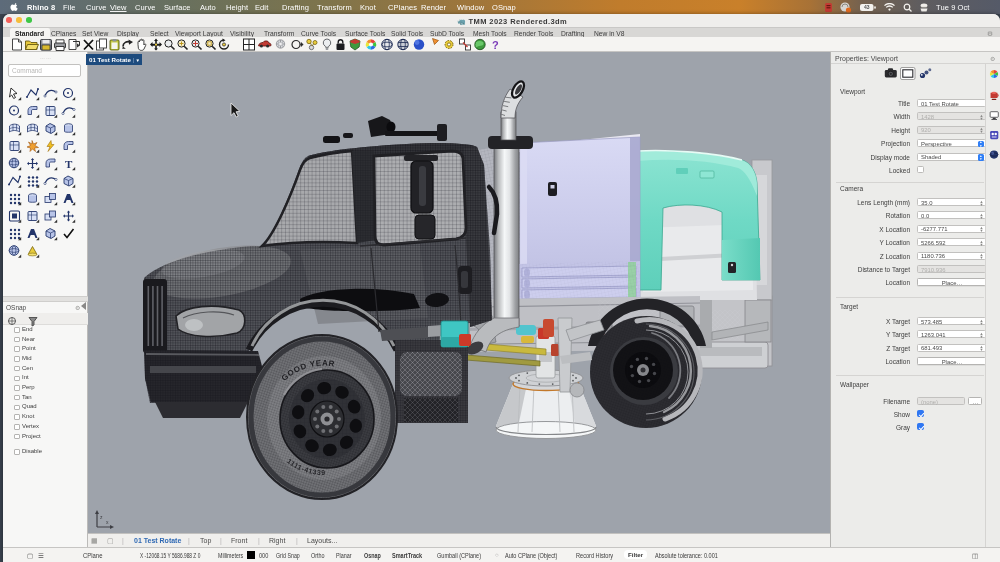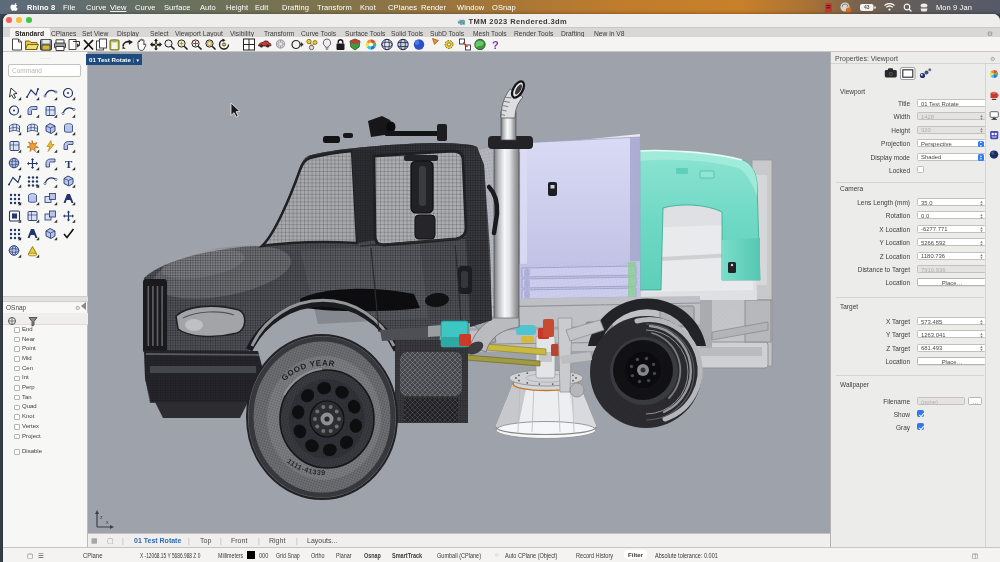--- a/index.html
+++ b/index.html
@@ -55,21 +55,21 @@
     <span class="mb" style="left:200px;">Auto</span>
     <span class="mb" style="left:226px;">Height</span>
     <span class="mb" style="left:255px;">Edit</span>
     <span class="mb" style="left:282px;">Drafting</span>
     <span class="mb" style="left:317px;">Transform</span>
     <span class="mb" style="left:360px;">Knot</span>
     <span class="mb" style="left:388px;">CPlanes</span>
     <span class="mb" style="left:421px;">Render</span>
     <span class="mb" style="left:457px;">Window</span>
     <span class="mb" style="left:492px;">OSnap</span>
-    <span class="mb" style="left:936px;">Mon 9 Jan</span>
+    <span class="mb" style="left:936px;">Tue 9 Oct</span>
     <span class="mb" style="left:1008px;">12:07</span>
   </div>
   <div id="menuicons">
     <svg style="position:absolute;left:824px;top:3px;" width="9" height="9" viewBox="0 0 9 9">
         <rect x="1" y="0" width="7" height="9" rx="1.5" fill="#c23b33"></rect>
         <rect x="2.5" y="2" width="4" height="1.2" fill="#6a1512"></rect>
         <rect x="2.5" y="4.2" width="4" height="1.2" fill="#6a1512"></rect>
       </svg>
     <svg style="position:absolute;left:839px;top:2px;" width="13" height="11" viewBox="0 0 13 11">
         <circle cx="6" cy="5" r="4.6" fill="#d8d6d2"></circle>

